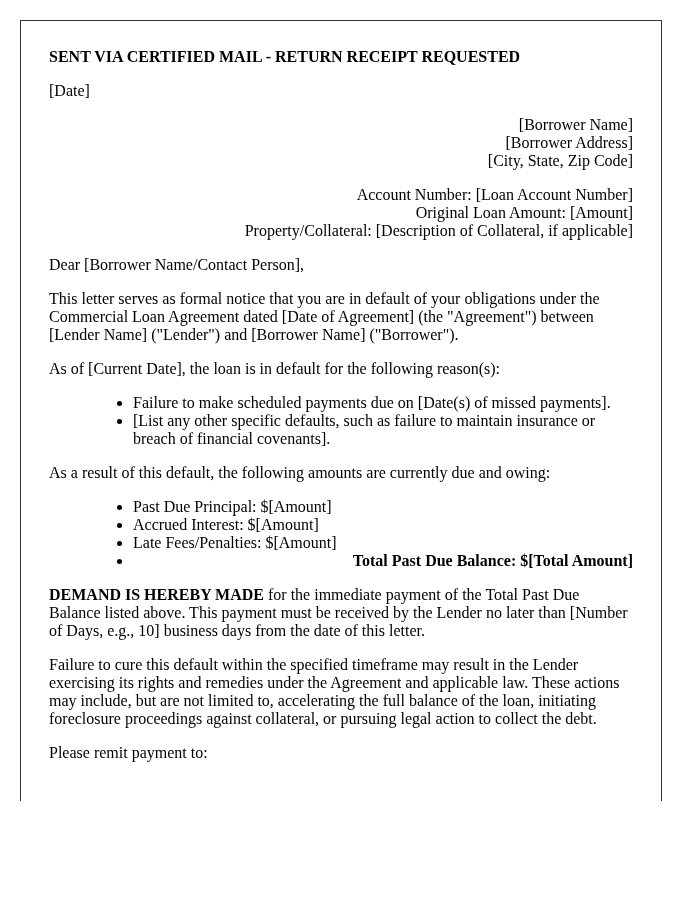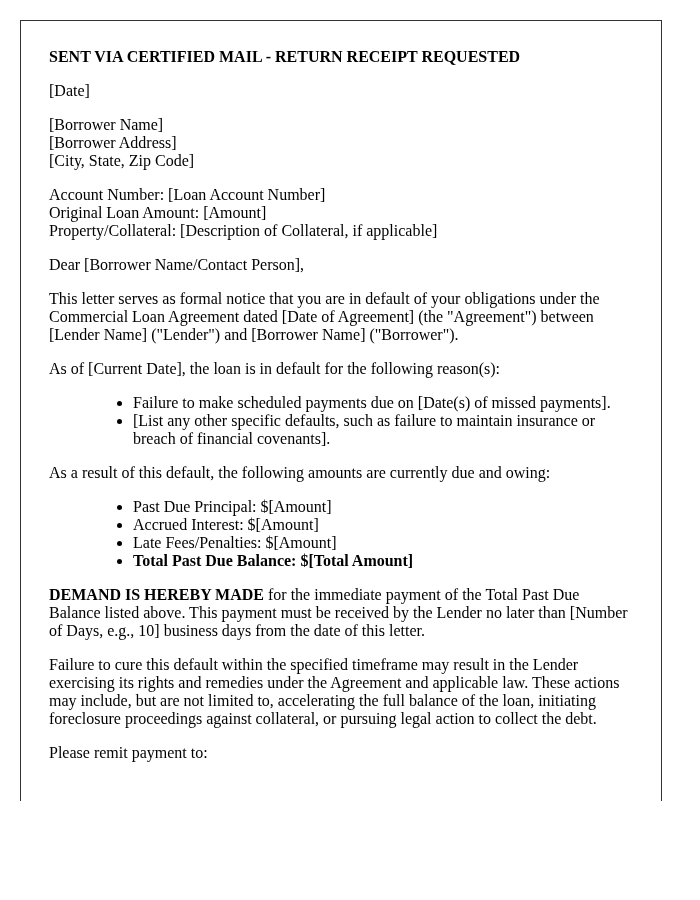--- a/index.html
+++ b/index.html
@@ -51,23 +51,25 @@
       margin: 0 0 16px 0;
       padding-left: 40px;
       list-style: disc;
     }
     ul li {
       line-height: 18px;
       margin-left: 44px;
     }
     .bold {
       font-weight: bold;
+      text-align: right;
     }
     .line {
       display: block;
+      text-align: right;
     }
   </style>
 </head>
 <body>
 
 <div class="viewport">
   <div class="letter">
     <div class="letter-inner">
 
       <p class="heading">SENT VIA CERTIFIED MAIL - RETURN RECEIPT REQUESTED</p>

